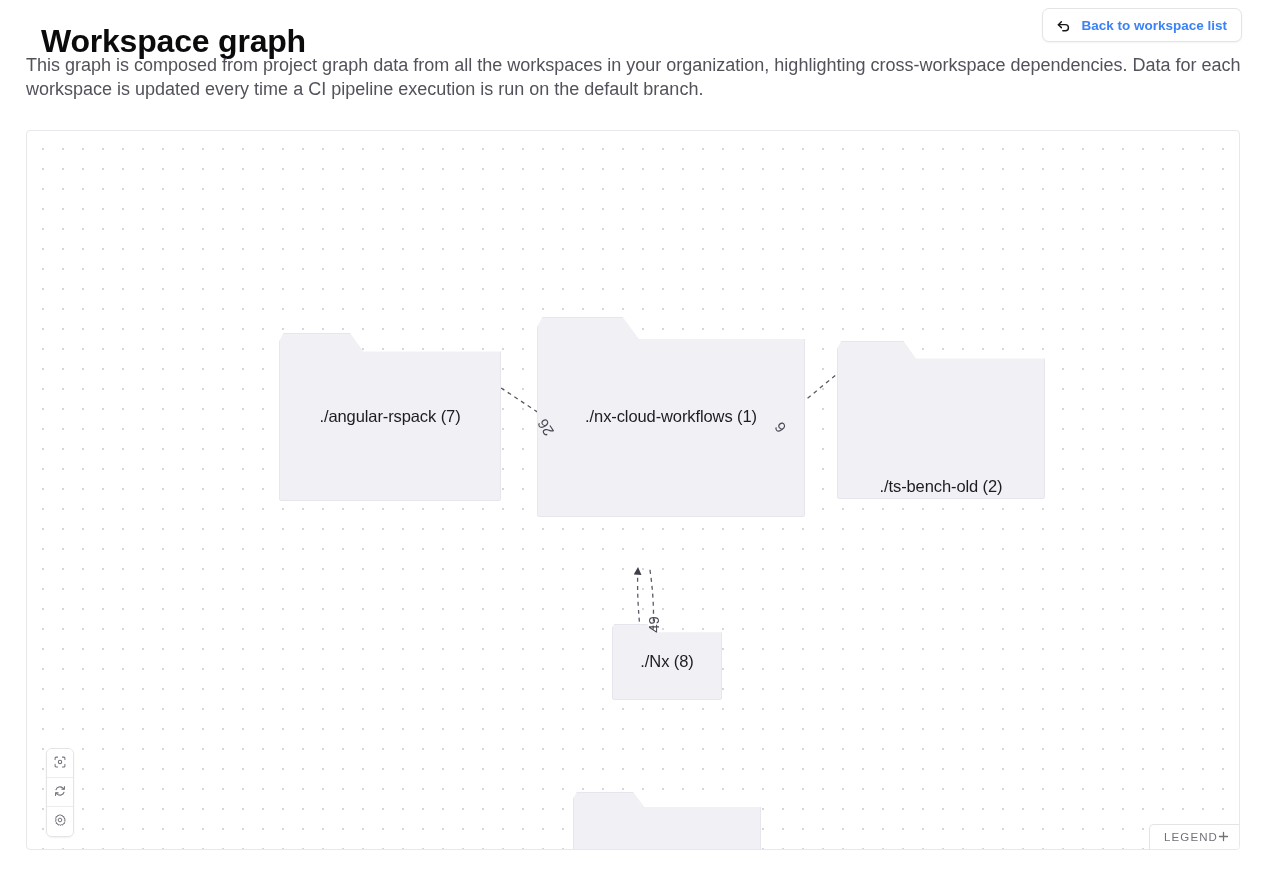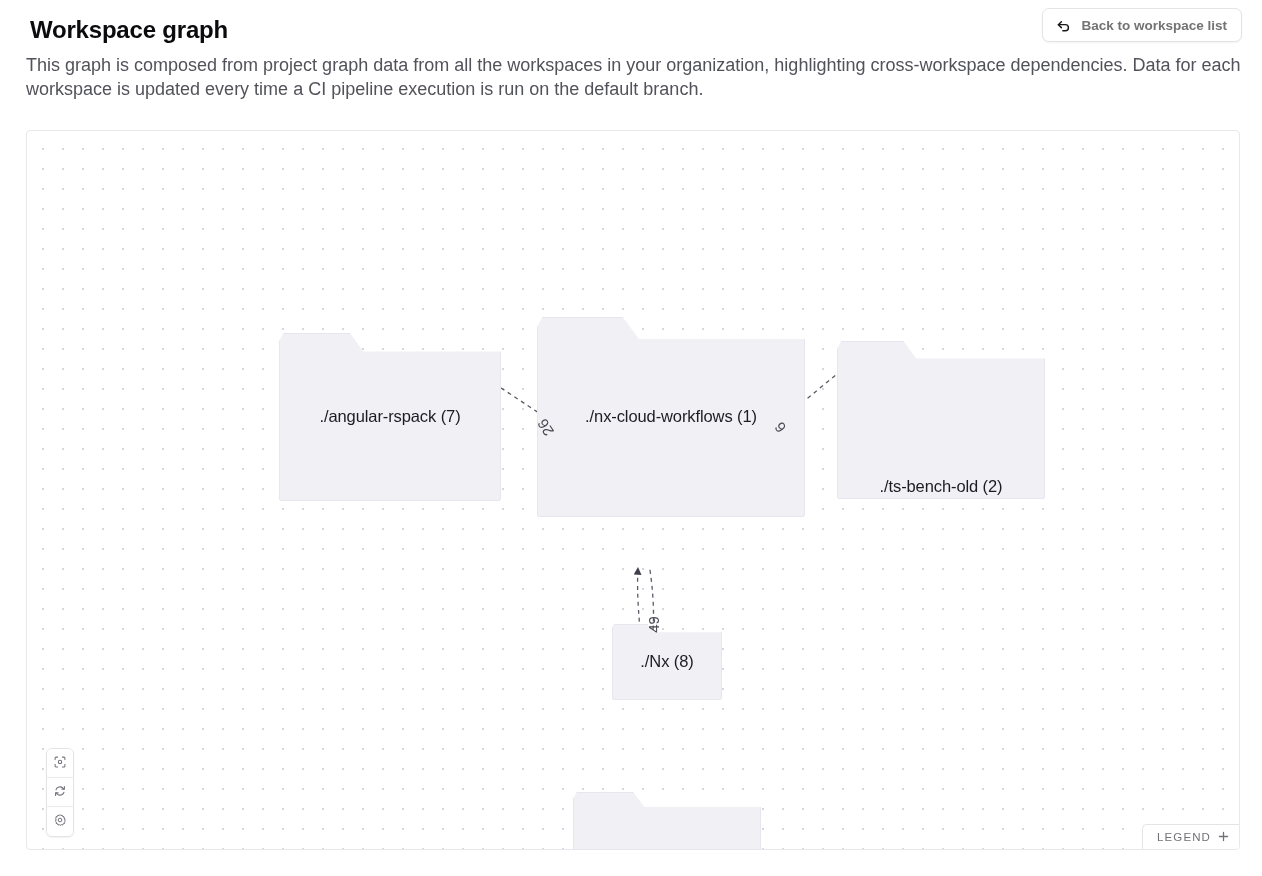--- a/index.html
+++ b/index.html
@@ -22,22 +22,22 @@
     position: absolute;
     left: 26px;
     top: 0px;
     width: 1216px;
     height: 110px;
   }
   .page-title {
     position: absolute;
     left: 0;
     top: 10px;
-    margin: 4px;
-    font-size: 24px;
+    margin: 15px;
+    font-size: 32px;
     font-weight: 700;
     letter-spacing: -0.2px;
     color: #0b0b0d;
     line-height: 32px;
   }
   .back-button {
     position: absolute;
     right: 0;
     top: 8px;
     height: 34px;
@@ -46,21 +46,21 @@
     align-items: center;
     gap: 9px;
     padding: 0 14px 0 12px;
     background: #ffffff;
     border: 1px solid #e4e4e7;
     border-radius: 7px;
     box-shadow: 0 1px 2px rgba(16,24,40,0.05);
     cursor: pointer;
     font-size: 13.5px;
     font-weight: 700;
-    color: #737373;
+    color: #3b82f6;
     white-space: nowrap;
     justify-content: center;
   }
   .back-button .icon-wrap {
     display: flex;
     align-items: center;
     justify-content: center;
     width: 17px;
     height: 17px;
     flex: 0 0 auto;
@@ -168,21 +168,21 @@
 
   
   .legend-bar {
     position: absolute;
     right: 0px;
     bottom: 0px;
     height: 25px;
     box-sizing: border-box;
     display: flex;
     align-items: center;
-    gap: 7px;
+    gap: 0;
     padding: 0 10px 0 14px;
     background: #ffffff;
     border-left: 1px solid #e4e4e7;
     border-top: 1px solid #e4e4e7;
     border-top-left-radius: 5px;
     cursor: pointer;
     margin-top: 6px;
   }
   .legend-text {
     font-size: 11.5px;

